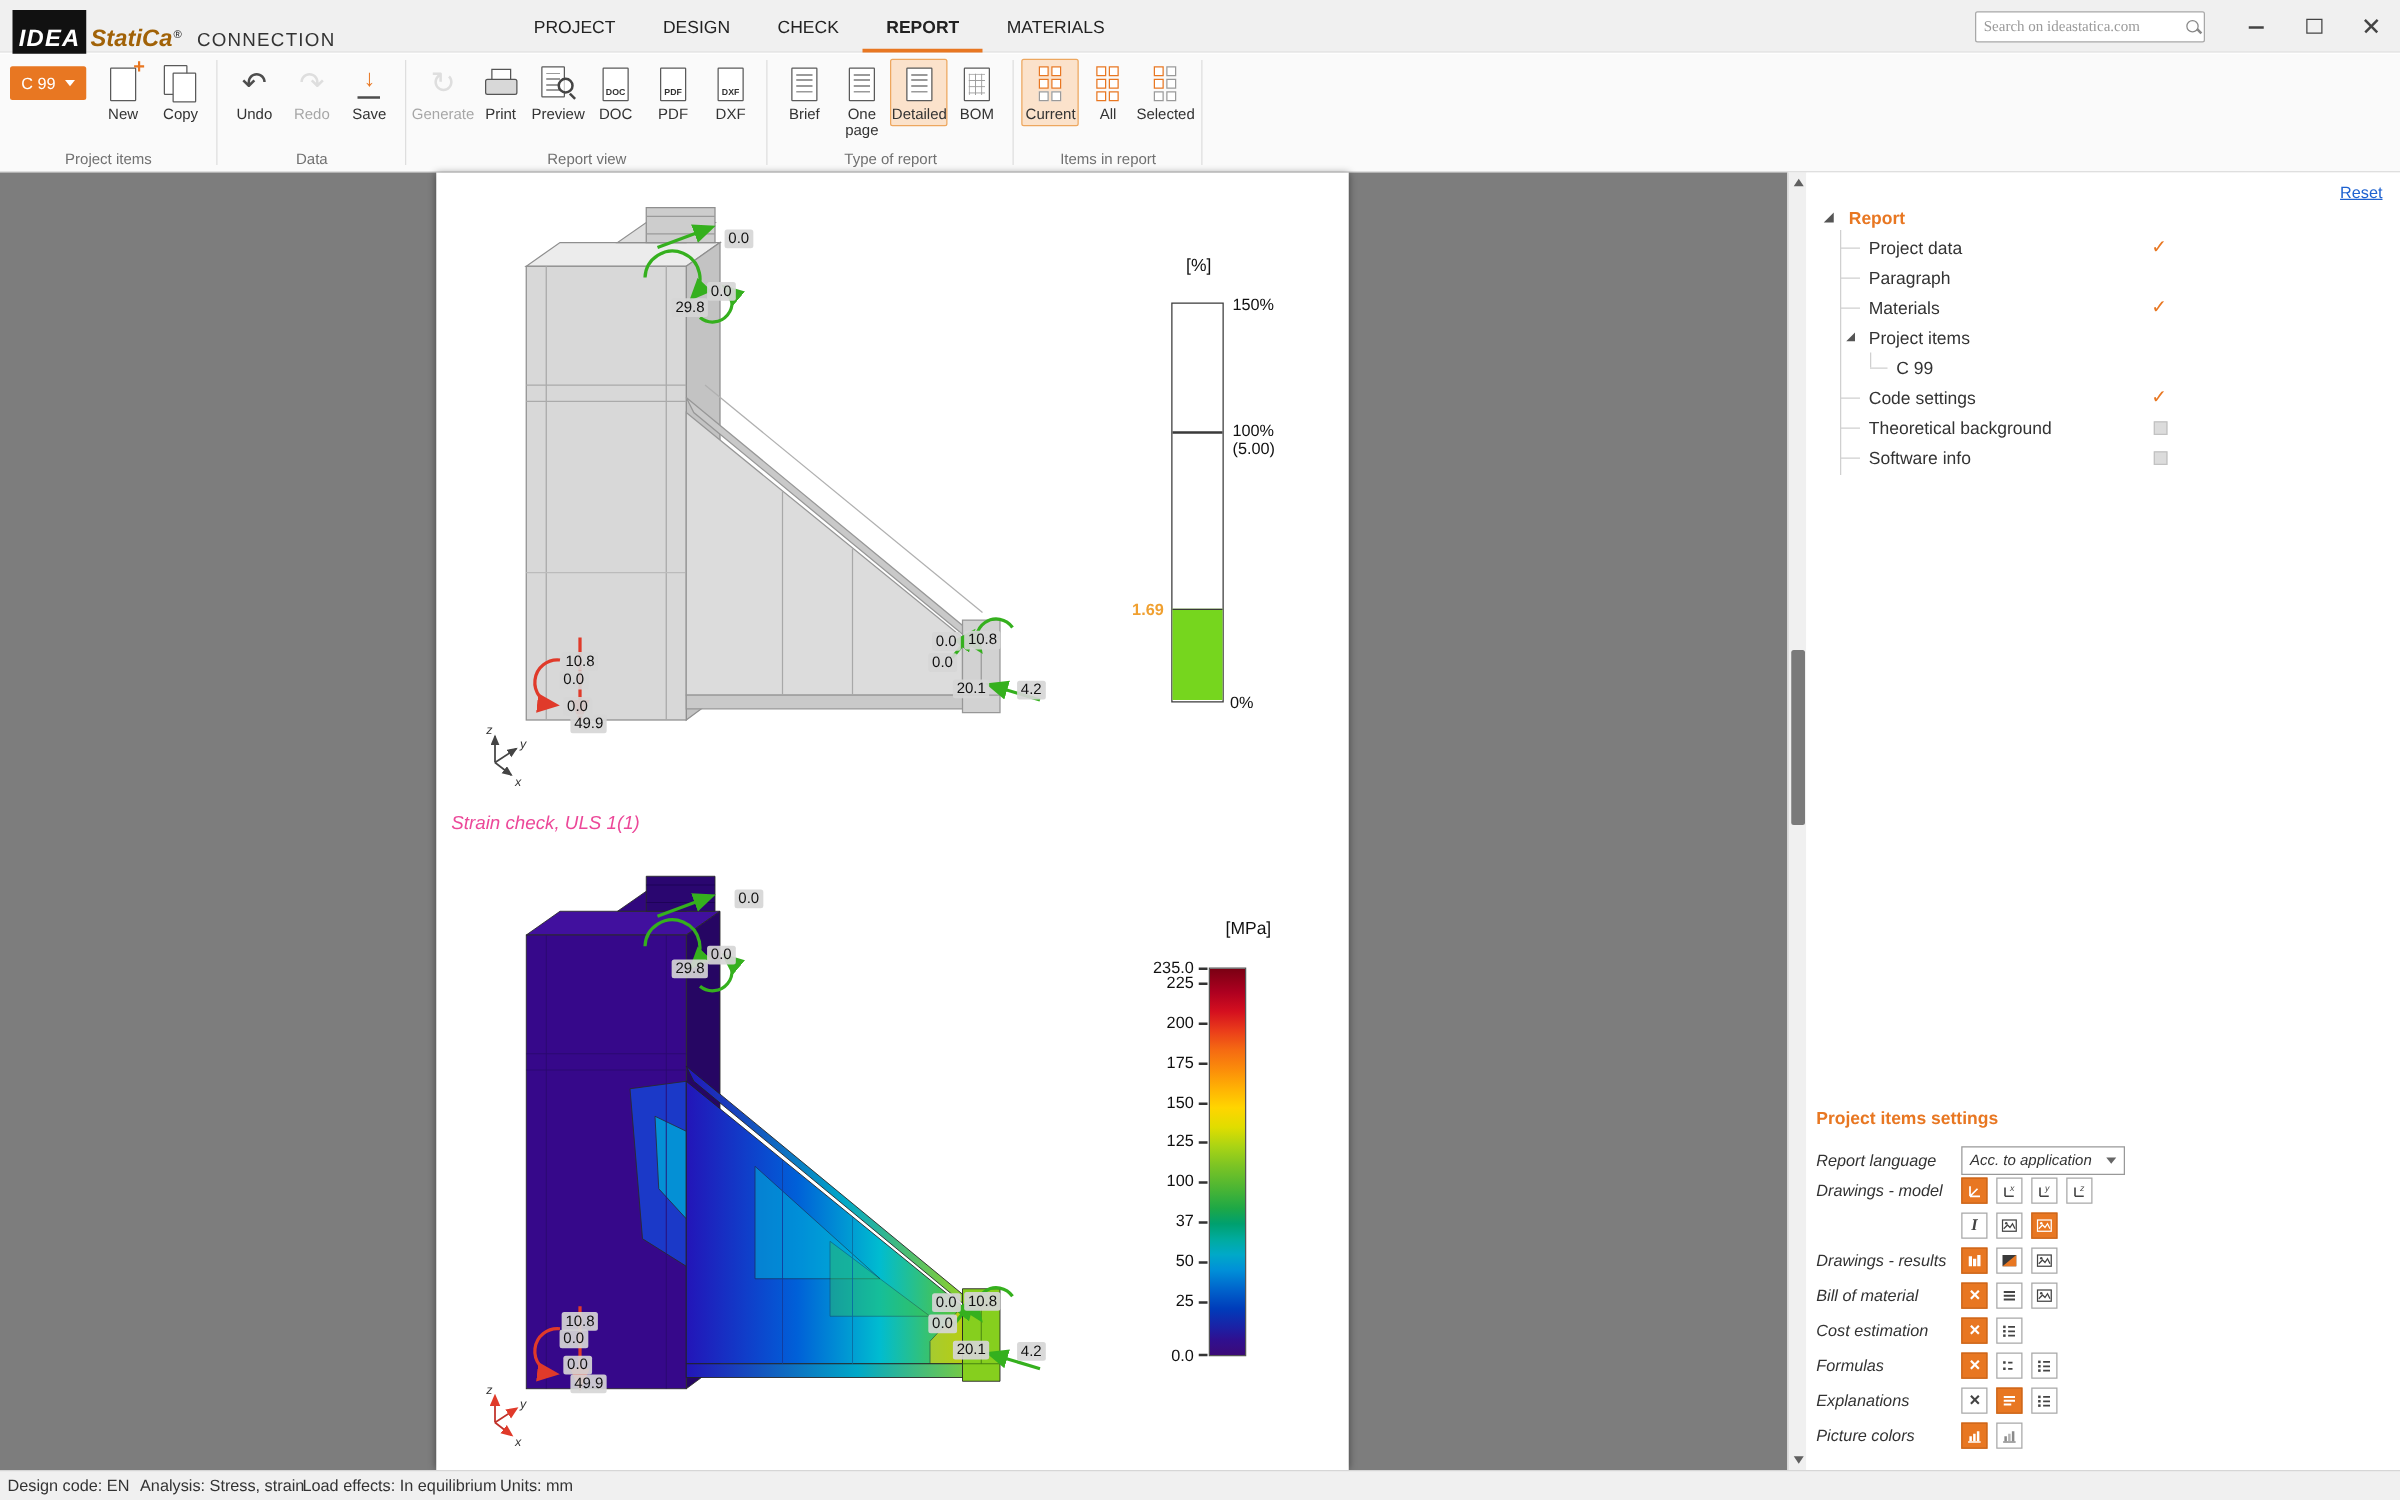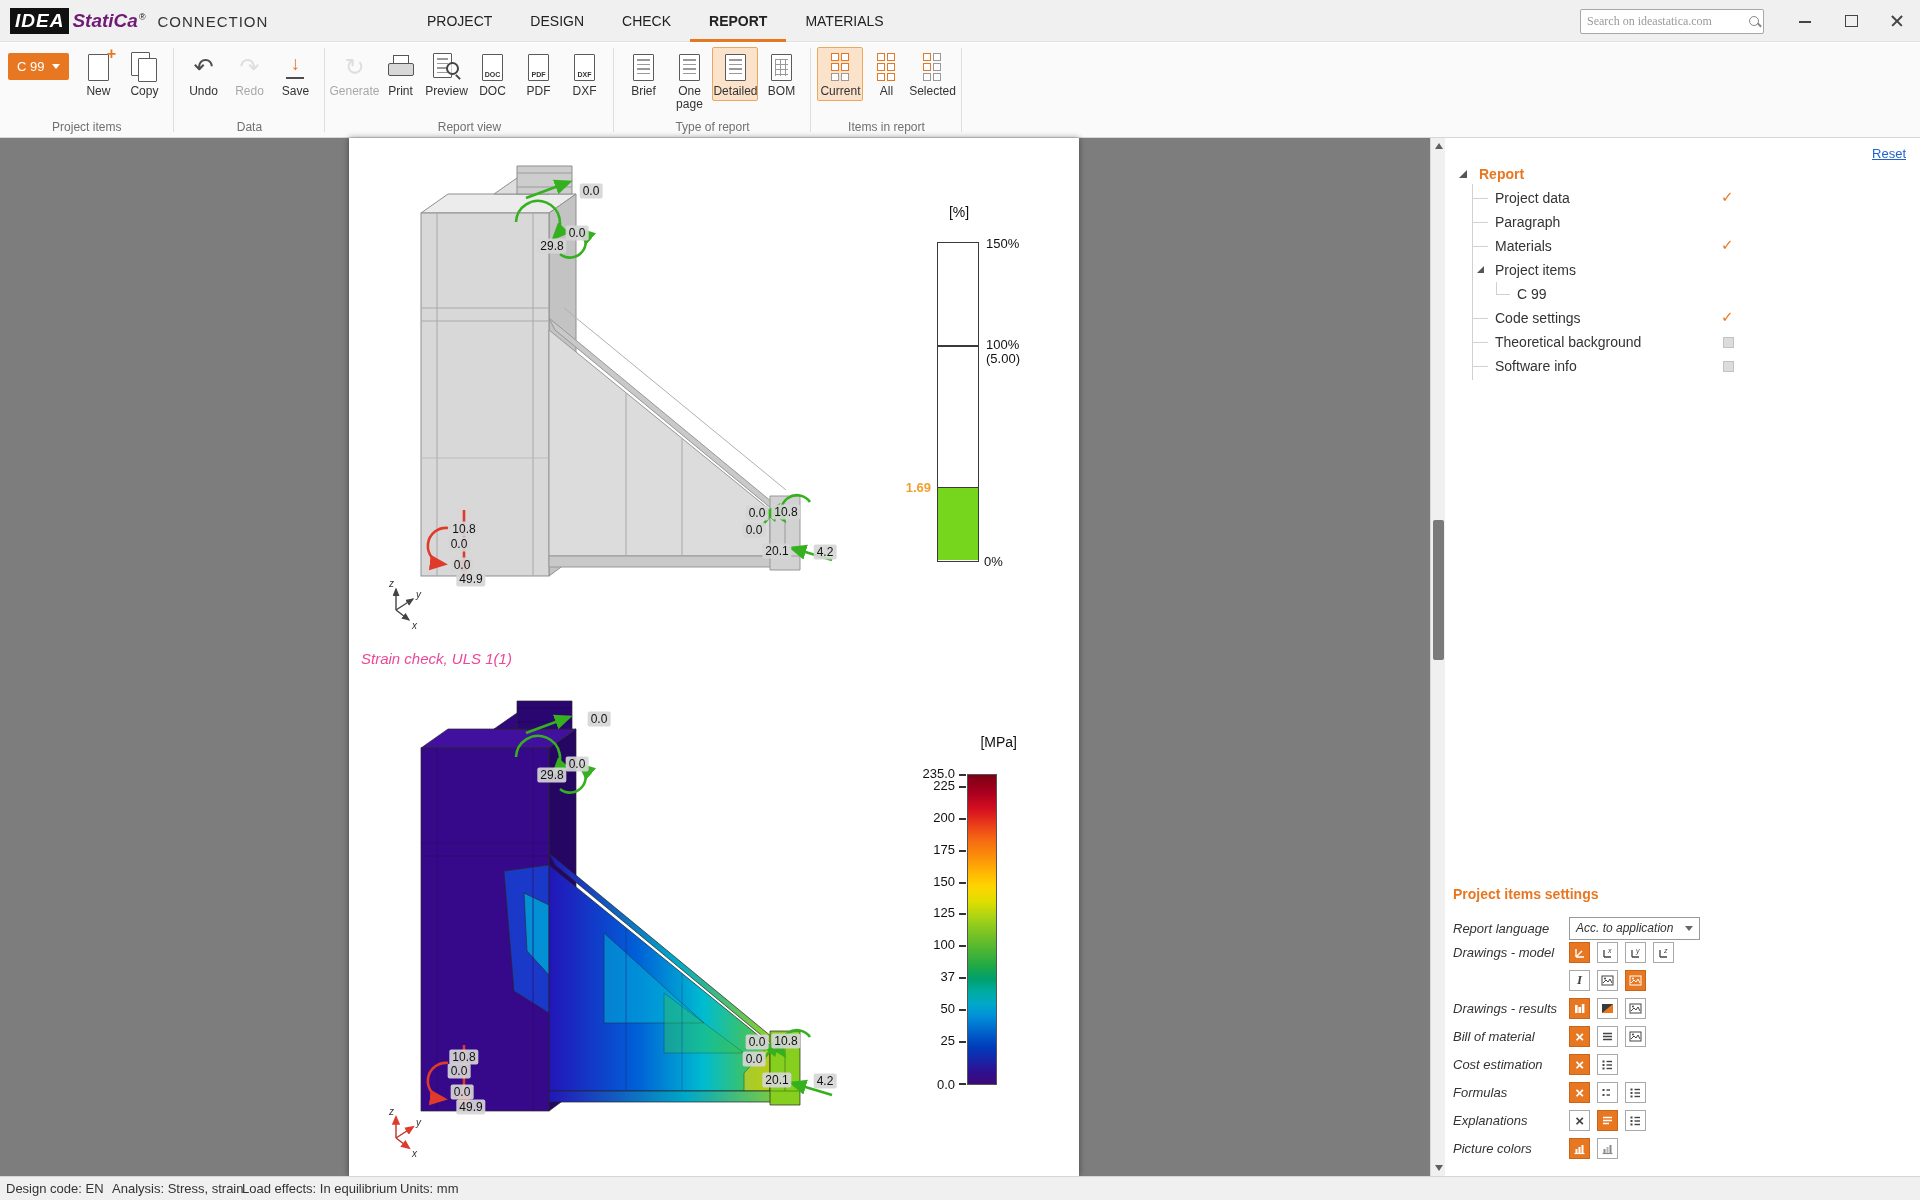--- a/index.html
+++ b/index.html
@@ -1,22 +1,22 @@
 <!DOCTYPE html>
 <html><head>
 <meta charset="utf-8">
 <style>
   * { margin:0; padding:0; box-sizing:border-box; }
   html,body { width:1920px; height:1200px; overflow:hidden; font-family:"Liberation Sans","DejaVu Sans",sans-serif; background:#fff; }
 
   
   .titlebar { position:absolute; left:0; top:0; width:1920px; height:42px; background:#f0f0f0; border-bottom:1px solid #e2e2e2; }
   .logo { position:absolute; left:10px; top:8px; display:flex; align-items:baseline; }
-  .logo-idea { background:#111; color:#fff; font-weight:bold; font-style:italic; font-size:19px; padding:2px 5px; letter-spacing:1px; }
-  .logo-statica { font-weight:bold; font-style:italic; font-size:19px; color:#701a75; margin-left:3px; }
+  .logo-idea { background:#111; color:#fff; font-weight:bold; font-style:italic; font-size:19px; padding:13px 5px; letter-spacing:1px; }
+  .logo-statica { font-weight:bold; font-style:italic; font-size:19px; color:#a16207; margin-left:3px; }
   .logo-reg { font-size:9px; color:#111; margin-left:1px; position:relative; top:-7px; }
   .app-name { font-size:15px; color:#333; margin-left:12px; letter-spacing:1px; }
   .tabs { position:absolute; left:408px; top:0; height:42px; display:flex; }
   .tab { height:42px; line-height:42px; padding:0 19px; font-size:14px; color:#222; border-bottom:3px solid transparent; cursor:default; }
   .tab.active { border-bottom-color:#e87722; font-weight:bold; }
   .searchbox { position:absolute; left:1580px; top:9px; width:184px; height:25px; background:#fff; border:1px solid #a8a8a8; border-radius:2px; display:flex; align-items:center; }
   .searchbox input { border:none; outline:none; flex:1; font-size:12px; color:#444; padding:0 6px; font-family:Liberation Serif, serif; background:transparent; }
   .searchbox input::placeholder { color:#9a9a9a; }
   .mag { width:14px; height:14px; position:relative; margin-right:6px; }
   .mag::before { content:""; position:absolute; left:1px; top:1px; width:8px; height:8px; border:1.5px solid #888; border-radius:50%; }

